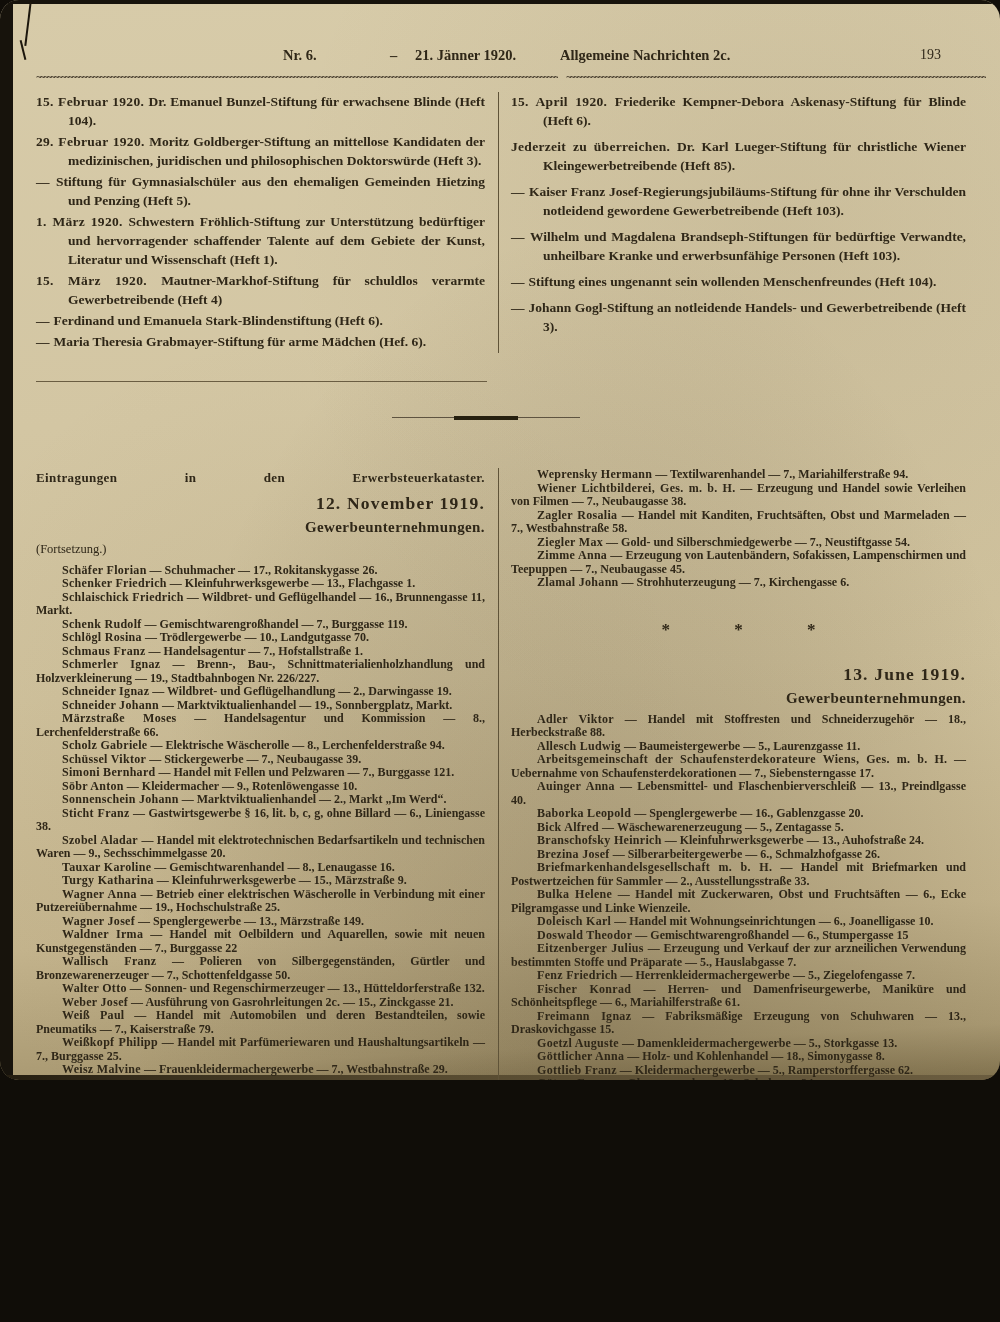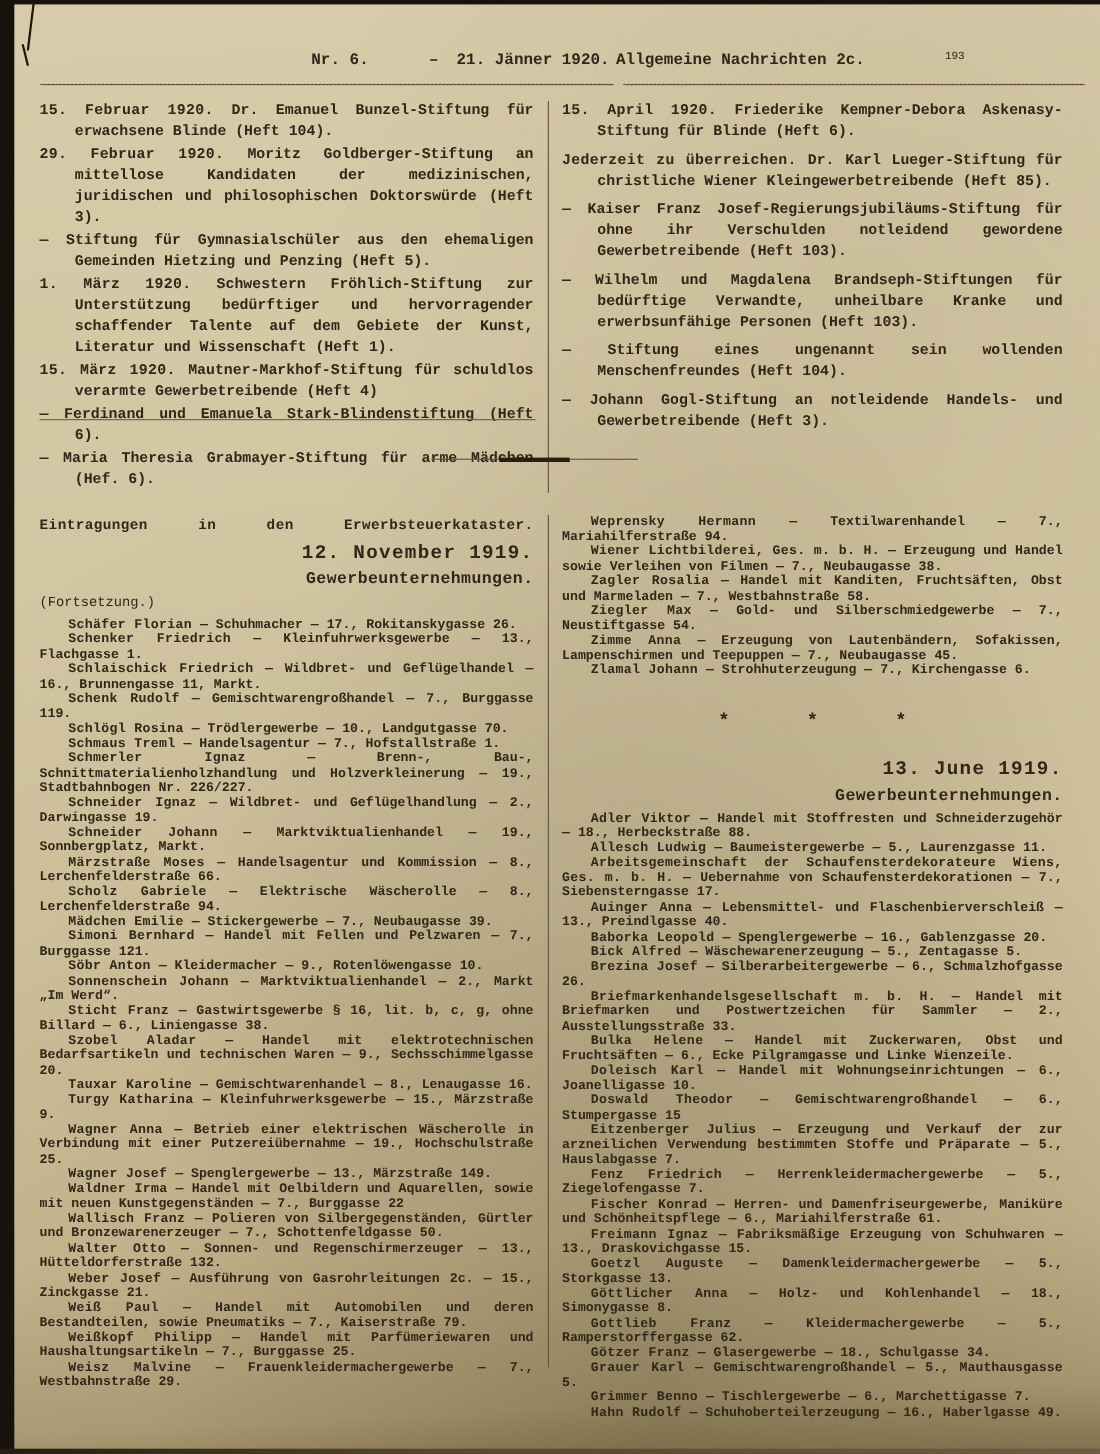--- a/index.html
+++ b/index.html
@@ -1,37 +1,37 @@
 <!DOCTYPE html>
 <html><head>
 <meta charset="utf-8">
 <style>
   html,body{margin:0;padding:0;background:#100d08;}
-  .page{position:relative;width:1000px;height:1322px;overflow:hidden;
-        font-family:Liberation Mono, monospace;color:#2f2718;
+  .page{position:relative;width:1000px;height:1080px;overflow:hidden;
+        font-family:Liberation Serif, serif;color:#2f2718;
         background:
           radial-gradient(ellipse at 78% 22%, rgba(110,92,55,.10), transparent 45%),
           radial-gradient(ellipse at 30% 70%, rgba(110,92,55,.08), transparent 40%),
           radial-gradient(ellipse at 60% 95%, rgba(60,48,25,.25), transparent 55%),
-          linear-gradient(177deg,#d7cba9 0%,#d3c6a3 38%,#cfc19c 62%,#c4b48d 84%,#ab9b74 95%,#82734f 100%);}
+          linear-gradient(177deg,#d7cba9 0%,#d3c6a3 38%,#cfc19c 62%,#c4b48d 84%,#ab9b74 95%,#82734f 100%); border-radius: 19px;}
   .edge-left{position:absolute;left:0;top:0;width:13px;height:100%;background:#17130c;}
   .edge-top{position:absolute;left:0;top:0;width:100%;height:4px;background:#17130c;}
   .edge-bottom{position:absolute;left:0;bottom:0;width:100%;height:5px;
         background:linear-gradient(90deg,#241d10,#55492f 40%,#6b5d40);}
   .crack{position:absolute;top:2px;left:27px;width:2px;height:44px;background:#1c160c;transform:rotate(7deg);}
   .crack2{position:absolute;top:40px;left:22px;width:2px;height:20px;background:#1c160c;transform:rotate(-14deg);}
 
   
   .masthead{position:absolute;top:47px;left:0;width:100%;height:20px;
         font-weight:bold;font-size:14.5px;}
   .mh-issue{position:absolute;left:283px;}
   .mh-dash{position:absolute;left:390px;}
   .mh-date{position:absolute;left:415px;text-align:right;}
   .mh-title{position:absolute;left:560px;}
-  .mh-page{position:absolute;left:859px;font-weight:normal;font-size:10px;}
+  .mh-page{position:absolute;left:920px;font-weight:normal;font-size:14px;}
   .wavy{position:absolute;height:11px;overflow:hidden;white-space:nowrap;
         color:#4a4030;font-family:"DejaVu Sans Mono",monospace;font-size:10px;
         letter-spacing:-2.5px;top:72px;}
   .wavy::before{content:"~~~~~~~~~~~~~~~~~~~~~~~~~~~~~~~~~~~~~~~~~~~~~~~~~~~~~~~~~~~~~~~~~~~~~~~~~~~~~~~~~~~~~~~~~~~~~~~~~~~~~~~~~~~~~~~~~~~~~~~~~~~~~~~~~~~~~~~~~~~~~~~~~~~~~~~~~~~~~~~~~~~~~~~~~~~~~~~~~~~~~~~~~~~~~~~~~~~~~~~~~~~~~~~~~~~~~~~~~~~~~~~~";}
   .wavy.l{left:36px;width:522px;}
   .wavy.r{left:566px;width:420px;}
 
   
   .top-grid{position:absolute;top:92px;left:36px;width:930px;
         display:grid;grid-template-columns:449px 26px 455px;}
@@ -116,27 +116,27 @@
       <h1 class="reg">Eintragungen in den Erwerbsteuerkataster.</h1>
       <h2 class="regdate">12. November 1919.</h2>
       <h3 class="regsub">Gewerbeunternehmungen.</h3>
       <div class="fortnote">(Fortsetzung.)</div>
       <div id="list-left">
           <p class="biz"><b>Schäfer Florian</b> — Schuhmacher — 17., Rokitanskygasse 26.</p>
           <p class="biz"><b>Schenker Friedrich</b> — Kleinfuhrwerksgewerbe — 13., Flachgasse 1.</p>
           <p class="biz"><b>Schlaischick Friedrich</b> — Wildbret- und Geflügelhandel — 16., Brunnengasse 11, Markt.</p>
           <p class="biz"><b>Schenk Rudolf</b> — Gemischtwarengroßhandel — 7., Burggasse 119.</p>
           <p class="biz"><b>Schlögl Rosina</b> — Trödlergewerbe — 10., Landgutgasse 70.</p>
-          <p class="biz"><b>Schmaus Treml</b> — Handelsagentur — 7., Hofstallstraße 1.</p>
+          <p class="biz"><b>Schmaus Franz</b> — Handelsagentur — 7., Hofstallstraße 1.</p>
           <p class="biz"><b>Schmerler Ignaz</b> — Brenn-, Bau-, Schnittmaterialienholzhandlung und Holzverkleinerung — 19., Stadtbahnbogen Nr. 226/227.</p>
           <p class="biz"><b>Schneider Ignaz</b> — Wildbret- und Geflügelhandlung — 2., Darwingasse 19.</p>
           <p class="biz"><b>Schneider Johann</b> — Marktviktualienhandel — 19., Sonnbergplatz, Markt.</p>
           <p class="biz"><b>Märzstraße Moses</b> — Handelsagentur und Kommission — 8., Lerchenfelderstraße 66.</p>
           <p class="biz"><b>Scholz Gabriele</b> — Elektrische Wäscherolle — 8., Lerchenfelderstraße 94.</p>
-          <p class="biz"><b>Mädchen Emilie</b> — Stickergewerbe — 7., Neubaugasse 39.</p>
+          <p class="biz"><b>Schüssel Viktor</b> — Stickergewerbe — 7., Neubaugasse 39.</p>
           <p class="biz"><b>Simoni Bernhard</b> — Handel mit Fellen und Pelzwaren — 7., Burggasse 121.</p>
           <p class="biz"><b>Söbr Anton</b> — Kleidermacher — 9., Rotenlöwengasse 10.</p>
           <p class="biz"><b>Sonnenschein Johann</b> — Marktviktualienhandel — 2., Markt „Im Werd“.</p>
           <p class="biz"><b>Sticht Franz</b> — Gastwirtsgewerbe § 16, lit. b, c, g, ohne Billard — 6., Liniengasse 38.</p>
           <p class="biz"><b>Szobel Aladar</b> — Handel mit elektrotechnischen Bedarfsartikeln und technischen Waren — 9., Sechsschimmelgasse 20.</p>
           <p class="biz"><b>Tauxar Karoline</b> — Gemischtwarenhandel — 8., Lenaugasse 16.</p>
           <p class="biz"><b>Turgy Katharina</b> — Kleinfuhrwerksgewerbe — 15., Märzstraße 9.</p>
           <p class="biz"><b>Wagner Anna</b> — Betrieb einer elektrischen Wäscherolle in Verbindung mit einer Putzereiübernahme — 19., Hochschulstraße 25.</p>
           <p class="biz"><b>Wagner Josef</b> — Spenglergewerbe — 13., Märzstraße 149.</p>
           <p class="biz"><b>Waldner Irma</b> — Handel mit Oelbildern und Aquarellen, sowie mit neuen Kunstgegenständen — 7., Burggasse 22</p>
@@ -161,20 +161,21 @@
       <div class="asterisks">* * *</div>
       <h2 class="regdate">13. June 1919.</h2>
       <h3 class="regsub">Gewerbeunternehmungen.</h3>
       <div id="list-right-new">
           <p class="biz"><b>Adler Viktor</b> — Handel mit Stoffresten und Schneiderzugehör — 18., Herbeckstraße 88.</p>
           <p class="biz"><b>Allesch Ludwig</b> — Baumeistergewerbe — 5., Laurenzgasse 11.</p>
           <p class="biz"><b>Arbeitsgemeinschaft der Schaufensterdekorateure Wiens, Ges. m. b. H.</b> — Uebernahme von Schaufensterdekorationen — 7., Siebensterngasse 17.</p>
           <p class="biz"><b>Auinger Anna</b> — Lebensmittel- und Flaschenbierverschleiß — 13., Preindlgasse 40.</p>
           <p class="biz"><b>Baborka Leopold</b> — Spenglergewerbe — 16., Gablenzgasse 20.</p>
           <p class="biz"><b>Bick Alfred</b> — Wäschewarenerzeugung — 5., Zentagasse 5.</p>
+          <p class="biz"><b>Branschofsky Heinrich</b> — Kleinfuhrwerksgewerbe — 13., Auhofstraße 24.</p>
           <p class="biz"><b>Brezina Josef</b> — Silberarbeitergewerbe — 6., Schmalzhofgasse 26.</p>
           <p class="biz"><b>Briefmarkenhandelsgesellschaft m. b. H.</b> — Handel mit Briefmarken und Postwertzeichen für Sammler — 2., Ausstellungsstraße 33.</p>
           <p class="biz"><b>Bulka Helene</b> — Handel mit Zuckerwaren, Obst und Fruchtsäften — 6., Ecke Pilgramgasse und Linke Wienzeile.</p>
           <p class="biz"><b>Doleisch Karl</b> — Handel mit Wohnungseinrichtungen — 6., Joanelligasse 10.</p>
           <p class="biz"><b>Doswald Theodor</b> — Gemischtwarengroßhandel — 6., Stumpergasse 15</p>
           <p class="biz"><b>Eitzenberger Julius</b> — Erzeugung und Verkauf der zur arzneilichen Verwendung bestimmten Stoffe und Präparate — 5., Hauslabgasse 7.</p>
           <p class="biz"><b>Fenz Friedrich</b> — Herrenkleidermachergewerbe — 5., Ziegelofengasse 7.</p>
           <p class="biz"><b>Fischer Konrad</b> — Herren- und Damenfriseurgewerbe, Maniküre und Schönheitspflege — 6., Mariahilferstraße 61.</p>
           <p class="biz"><b>Freimann Ignaz</b> — Fabriksmäßige Erzeugung von Schuhwaren — 13., Draskovichgasse 15.</p>
           <p class="biz"><b>Goetzl Auguste</b> — Damenkleidermachergewerbe — 5., Storkgasse 13.</p>

